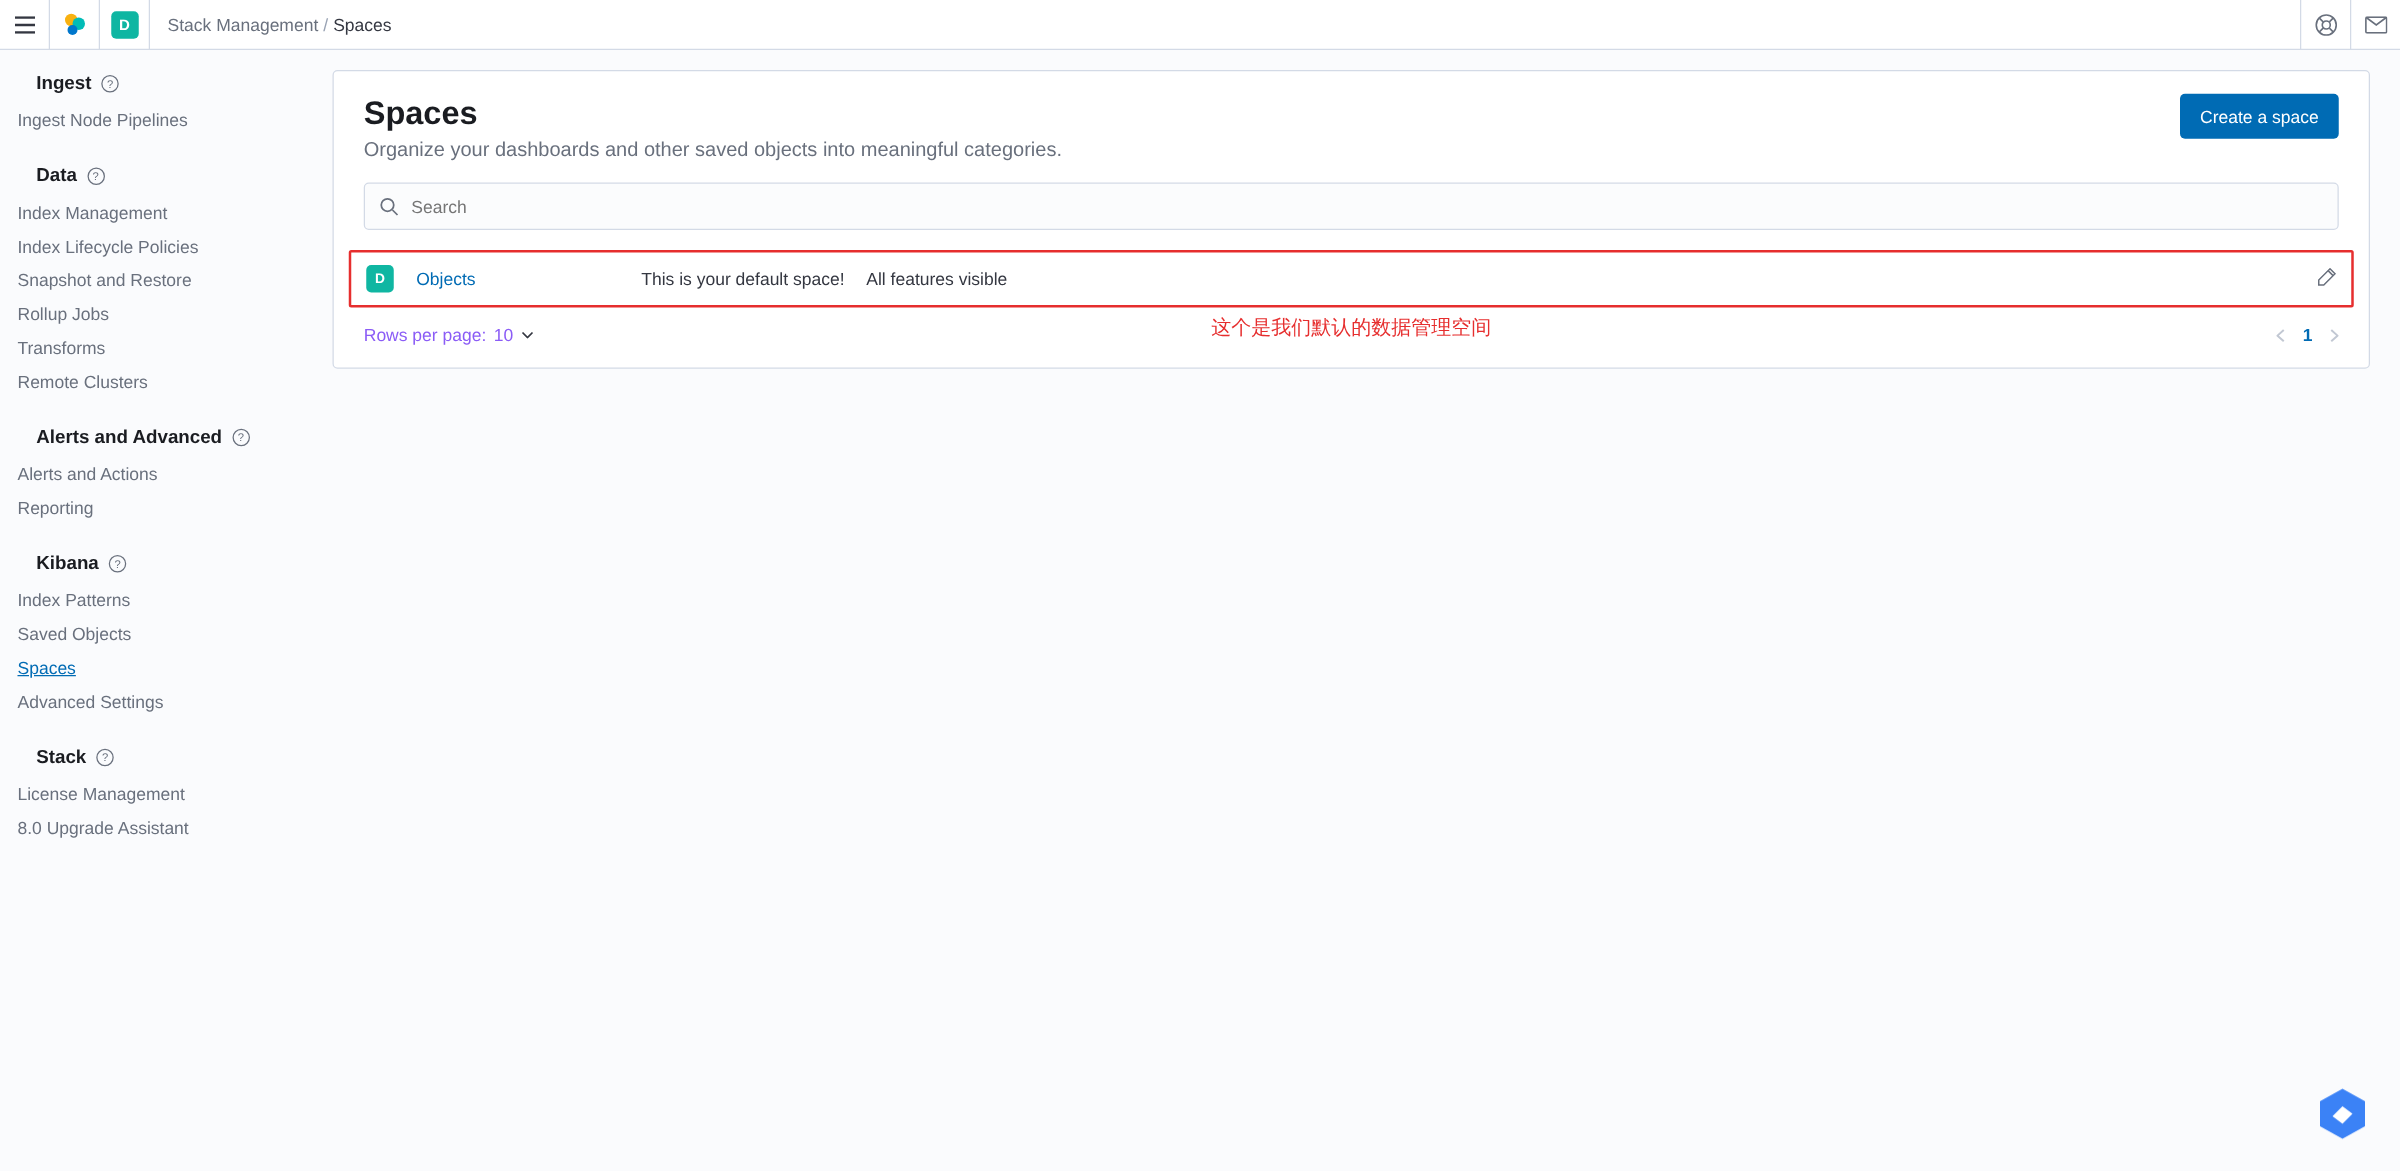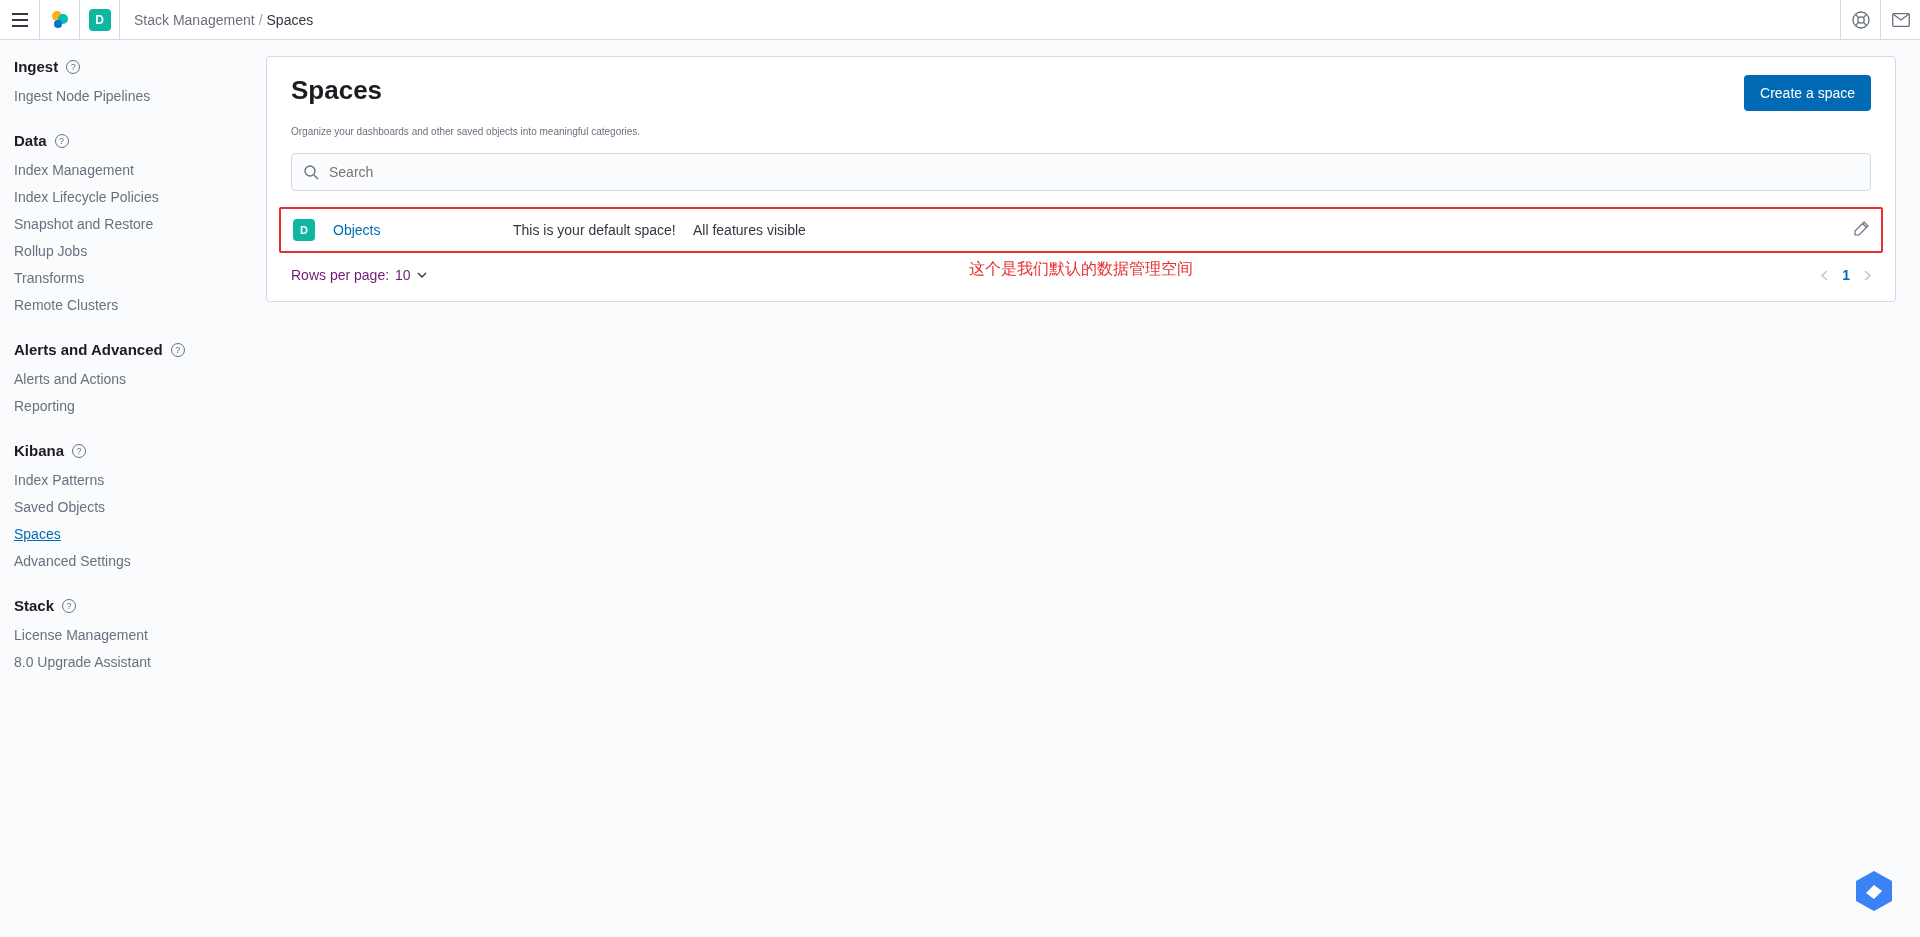--- a/index.html
+++ b/index.html
@@ -18,32 +18,32 @@
 .breadcrumb .sep { color: #98a2b3; }
 .breadcrumb .current { color: #343741; }
 .hdr-right { margin-left: auto; display: flex; align-items: center; height: 100%; }
 .hdr-right .hdr-btn { border-left: 1px solid #d3dae6; border-right: none; }
 
 
 .layout { display: flex; }
 
 
 .sidebar { width: 266px; padding: 18px 16px 24px 14px; }
-.nav-section-title { display: flex; align-items: center; gap: 8px; font-weight: 700; font-size: 15px; color: #1a1c21; margin-top: 22px; margin-bottom: 8px; }
+.nav-section-title { display: flex; align-items: center; gap: 8px; font-weight: 700; font-size: 15px; color: #1a1c21; margin-top: 22px; margin-bottom: 8px; margin-left: 15px; }
 .nav-section-title:first-child { margin-top: 0; }
 .nav-section-title .info-icon { width: 14px; height: 14px; border: 1.5px solid #69707d; border-radius: 50%; display: inline-flex; align-items: center; justify-content: center; font-size: 9px; color: #69707d; font-weight: 400; }
 .nav-item { display: block; padding: 3px 0; color: #69707d; font-size: 14px; line-height: 1.5; cursor: pointer; }
 .nav-item.active { color: #006bb4; text-decoration: underline; }
 
 
 .main { flex: 1; padding: 16px 24px 24px 0; }
 .panel { background: #fff; border: 1px solid #d3dae6; border-radius: 4px; }
 .panel-header { padding: 18px 24px 0 24px; display: flex; justify-content: space-between; align-items: flex-start; }
 .page-title { font-size: 26px; font-weight: 700; color: #1a1c21; }
-.page-desc { font-size: 10px; color: #69707d; margin-top: 20px; }
+.page-desc { font-size: 16px; color: #69707d; margin-top: 6px; }
 .btn-primary { background: #006bb4; color: #fff; border: none; border-radius: 4px; padding: 10px 16px; font-size: 14px; cursor: pointer; white-space: nowrap; }
 
 .search-wrap { padding: 16px 24px 0 24px; }
 .search-box { width: 100%; height: 38px; border: 1px solid #d3dae6; border-radius: 4px; display: flex; align-items: center; padding: 0 12px; gap: 10px; background: #fbfcfd; }
 .search-box input { flex: 1; border: none; outline: none; font-size: 14px; background: transparent; color: #343741; }
 
 
 .tbl { width: 100%; padding: 16px 12px 0 12px; }
 .tbl-head { display: flex; padding: 0 12px 8px 12px; font-size: 12px; font-weight: 700; color: #1a1c21; }
 .col-avatar { width: 40px; }
@@ -52,21 +52,21 @@
 .col-feat { width: 180px; }
 .col-id { flex: 1; }
 .col-actions { width: 80px; text-align: right; }
 .tbl-row { display: flex; align-items: center; padding: 10px 12px; border: 2px solid #e62e2e; border-radius: 2px; }
 .space-avatar { width: 22px; height: 22px; border-radius: 4px; background: #0fb6a2; color: #fff; font-weight: 700; font-size: 11px; display: flex; align-items: center; justify-content: center; }
 .space-link { color: #006bb4; font-size: 14px; }
 .cell { font-size: 14px; color: #343741; }
 .edit-btn { cursor: pointer; color: #69707d; text-align: right; }
 
 .tbl-footer { display: flex; align-items: center; justify-content: space-between; padding: 14px 24px 18px 24px; }
-.rows-per { display: flex; align-items: center; gap: 6px; color: #701a75; font-size: 14px; cursor: pointer; }
+.rows-per { display: flex; align-items: center; gap: 6px; color: #8b5cf6; font-size: 14px; cursor: pointer; }
 .pager { display: flex; align-items: center; gap: 14px; }
 .pager-btn { color: #c2c8d3; cursor: default; }
 .pager-num { color: #006bb4; font-weight: 600; }
 
 .annotation { position: absolute; left: 50%; transform: translateX(-50%); color: #e62e2e; font-size: 16px; margin-top: -42px; }
 .footer-wrap { position: relative; }
 
 
 .float-widget { position: fixed; right: 24px; bottom: 24px; width: 44px; height: 44px; }
 

